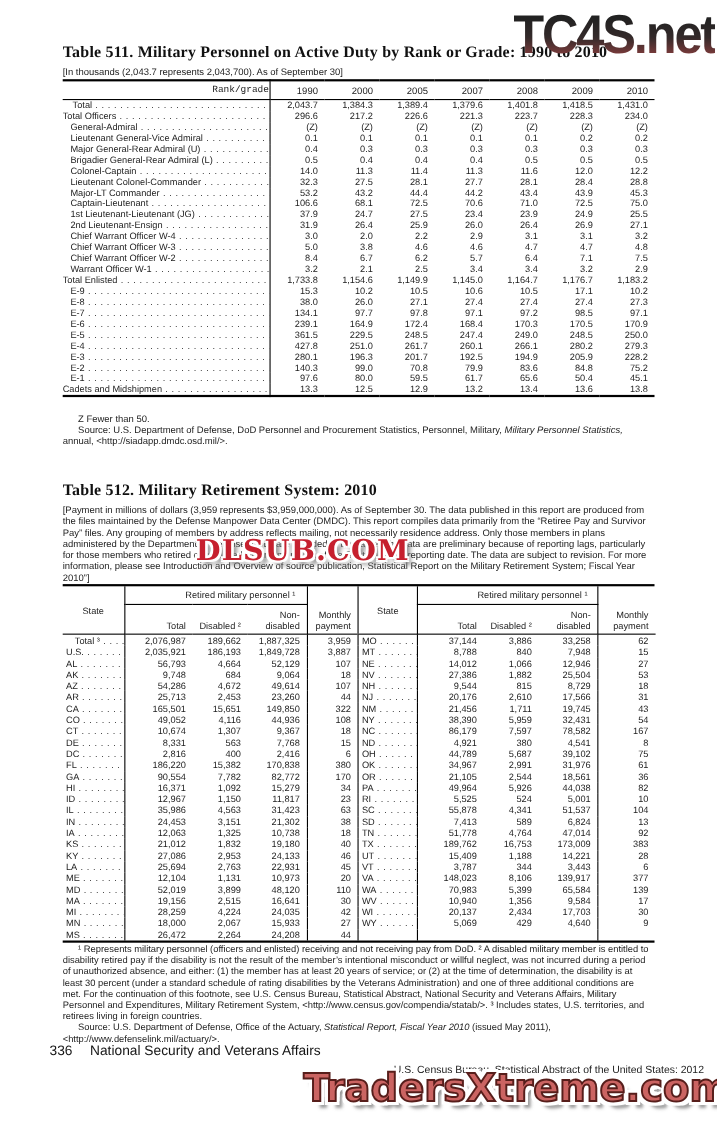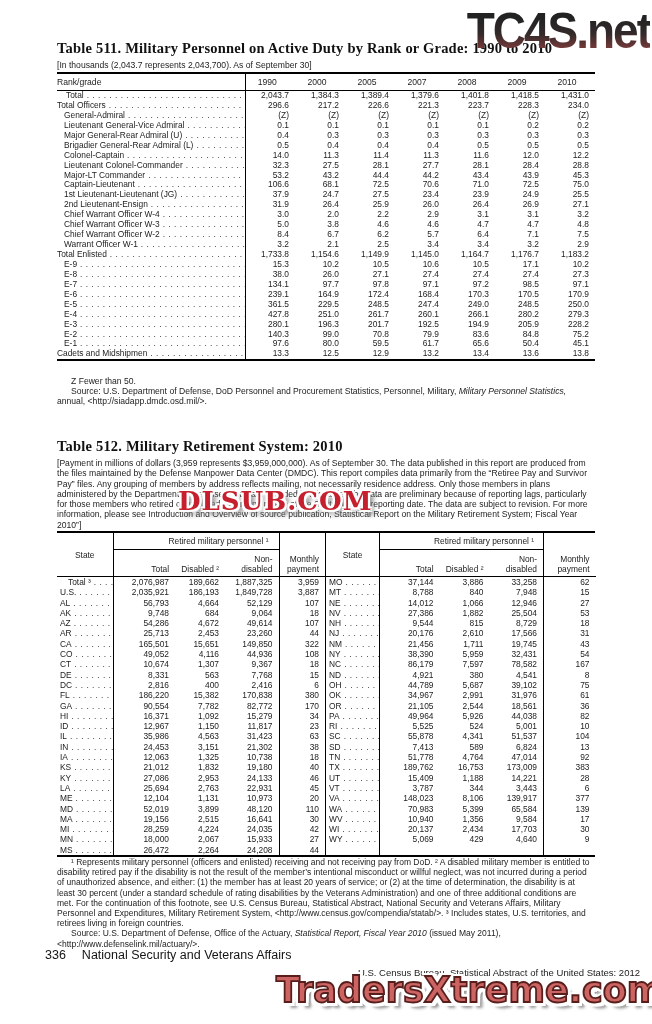--- a/index.html
+++ b/index.html
@@ -25,22 +25,22 @@
   .sx{white-space:nowrap;}
   .dots{flex:1;overflow:hidden;white-space:nowrap;font-weight:normal;color:#333;}
   .dots::after{content:". . . . . . . . . . . . . . . . . . . . . . . . . . . . . . . . . . . . . . . . . . . . . . . . . .";
                letter-spacing:.5px;padding-left:3px;font-size:8.4px;}
   tr.blank .dots::after{content:"";}
 
   
   .tbl511{position:absolute;left:57px;top:72px;width:538px;
           border-top:2px solid #000;border-bottom:2px solid #000;font-size:8.4px;}
   .tbl511 thead th{height:16px;vertical-align:middle;border-bottom:1px solid #000;font-size:8.6px;}
-  .tbl511 th.rank{text-align:left;}
-  .tbl511 th.yr{padding-right:6px;}
+  .tbl511 th.rank{text-align:right;font-family:Liberation Mono, monospace;}
+  .tbl511 th.yr{text-align:right;padding-right:6px;}
   .tbl511 td{height:9.93px;line-height:9.93px;}
   .tbl511 td.rank,.tbl511 th.rank{border-right:1px solid #000;}
   .tbl511 tr.i1 .sx{padding-left:7px;}
   .tbl511 tr.i2 .sx{padding-left:9px;}
 
   .fnotes511{position:absolute;left:57px;top:376px;width:538px;font-size:8.6px;line-height:10.2px;}
   .fnotes511 p{margin:0;text-indent:14px;}
 
   
   .t512wrap{position:absolute;left:57px;top:531px;width:538px;display:flex;

